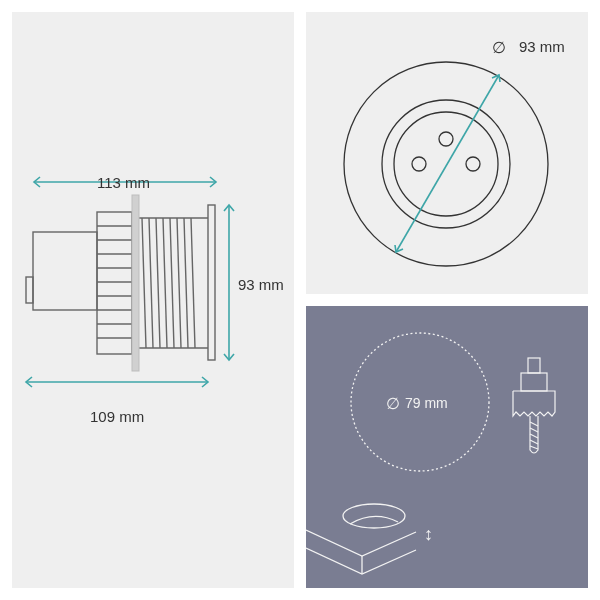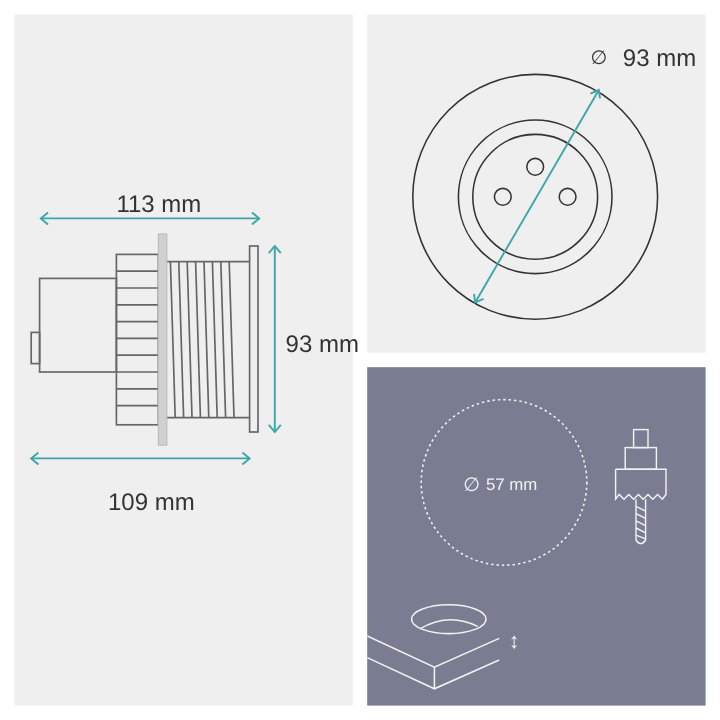--- a/index.html
+++ b/index.html
@@ -5,21 +5,21 @@
     html, body { margin: 0; padding: 0; }
     body {
       width: 600px; height: 600px; background: #ffffff; position: relative; overflow: hidden;
       font-family: "Liberation Sans", "DejaVu Sans", sans-serif;
     }
     .panel { position: absolute; }
     .panel svg { position: absolute; left: 0; top: 0; }
     #panel-side { left: 12px; top: 12px; width: 282px; height: 576px; background: #efefef; }
     #panel-front { left: 306px; top: 12px; width: 282px; height: 282px; background: #efefef; }
     #panel-cutout { left: 306px; top: 306px; width: 282px; height: 282px; background: #7a7d92; }
-    .label { position: absolute; font-size: 20px; color: #333; white-space: nowrap; }
+    .label { position: absolute; font-size: 15px; color: #333; white-space: nowrap; }
     .label-light { position: absolute; font-size: 14px; color: #f2f2f2; white-space: nowrap; }
   </style>
 </head>
 <body>
 
 <div class="panel" id="panel-side">
   <svg width="282" height="576" viewBox="0 0 282 576">
 
     <g stroke="#3ea6a8" stroke-width="1.6" fill="none">
       <line x1="22" y1="170" x2="204" y2="170"></line>
@@ -65,21 +65,21 @@
       <line x1="158" y1="206" x2="162" y2="336"></line>
       <line x1="165" y1="206" x2="169" y2="336"></line>
       <line x1="172" y1="206" x2="176" y2="336"></line>
       <line x1="179" y1="206" x2="183" y2="336"></line>
 
       <rect x="196" y="193" width="7" height="155"></rect>
     </g>
 
     <rect x="120" y="183" width="7" height="176" fill="#d0d0d0" stroke="#bdbdbd" stroke-width="1"></rect>
   </svg>
-  <span class="label" style="left:85px; top:148px;">113 mm</span>
+  <span class="label" style="left:85px; top:162px;">113 mm</span>
   <span class="label" style="left:226px; top:264px;">93 mm</span>
   <span class="label" style="left:78px; top:396px;">109 mm</span>
 </div>
 
 <div class="panel" id="panel-front">
   <svg width="282" height="282" viewBox="0 0 282 282">
     <g stroke="#333" stroke-width="1.3" fill="none">
       <circle cx="140" cy="152" r="102"></circle>
       <circle cx="140" cy="152" r="64"></circle>
       <circle cx="140" cy="152" r="52"></circle>
@@ -116,15 +116,15 @@
 
     <g stroke="#f2f2f2" stroke-width="1.3" fill="none">
       <ellipse cx="68" cy="210" rx="31" ry="12"></ellipse>
       <path d="M44 218 Q68 204 92 216"></path>
       <polyline points="0,224 56,250 110,226"></polyline>
       <polyline points="0,242 56,268 110,244"></polyline>
       <line x1="56" y1="250" x2="56" y2="268"></line>
     </g>
   </svg>
   <span class="label-light" style="left:80px; top:88px; font-size:16px;">∅</span>
-  <span class="label-light" style="left:99px; top:89px;">57 mm</span>
+  <span class="label-light" style="left:99px; top:89px;">79 mm</span>
   <span class="label-light" style="left:118px; top:218px; font-size:18px;">↕</span>
 </div>
 
 </body></html>

